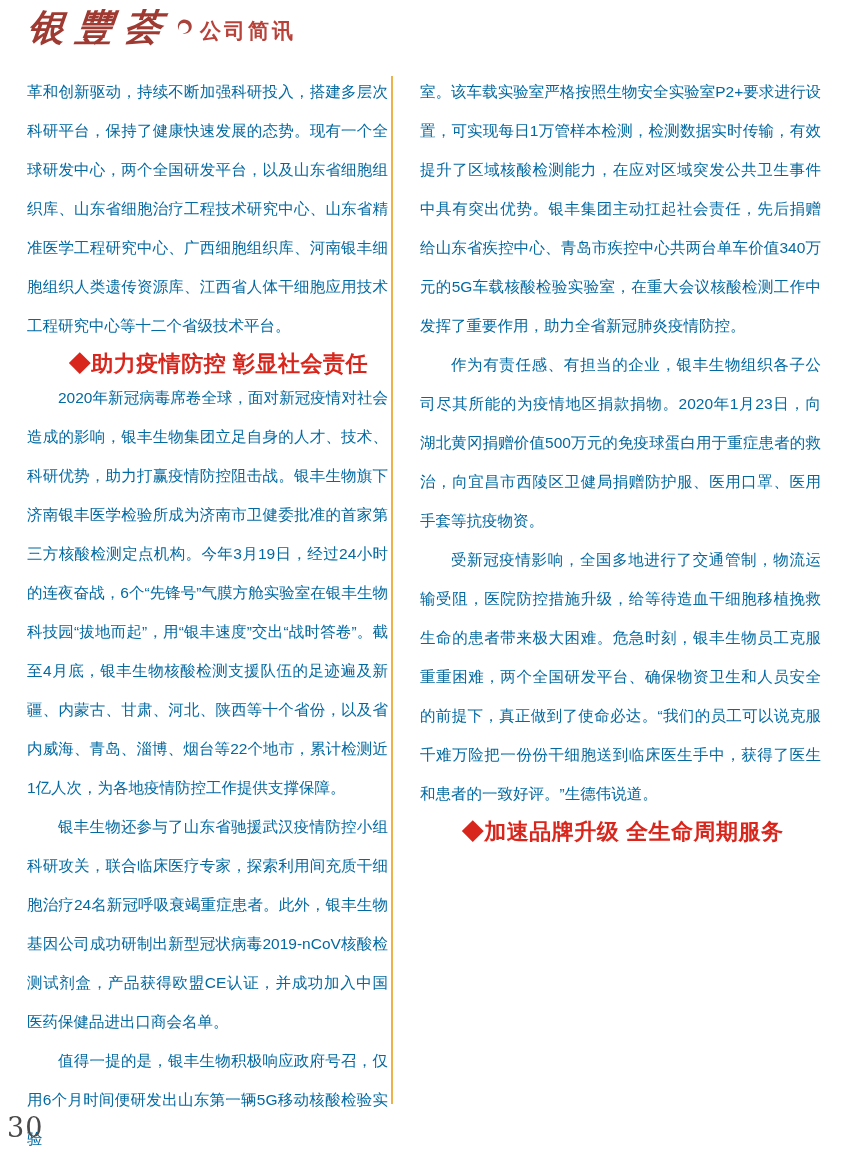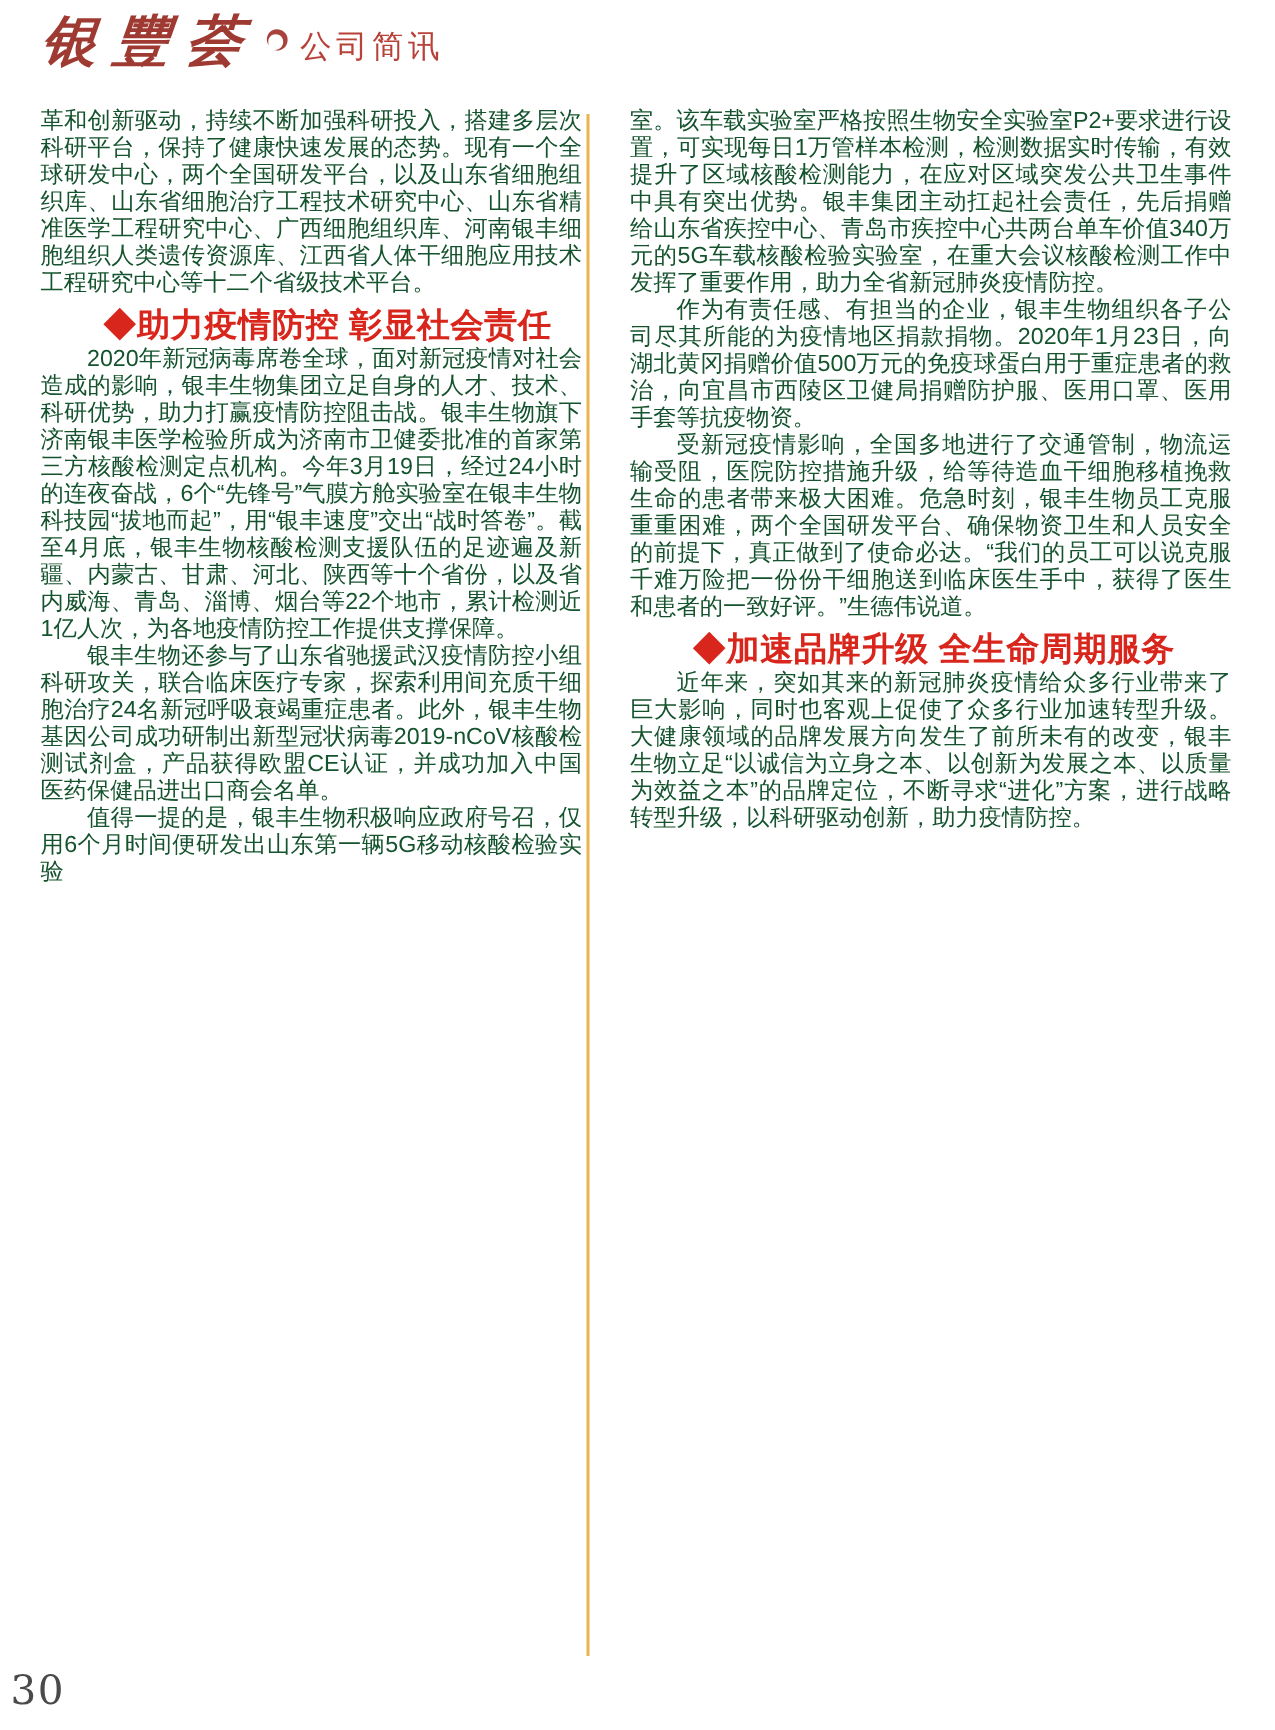--- a/index.html
+++ b/index.html
@@ -9,29 +9,29 @@
   }
   
   .header { position:absolute; top:4px; left:28px; height:52px; display:flex; align-items:flex-start; }
   .brand-logo {
     font-family:"DejaVu Serif", serif; font-style:italic; font-weight:bold;
     font-size:37px; line-height:46px; color:#9e3a32; letter-spacing:11px;
     transform:skewX(-6deg); white-space:nowrap;
   }
   .swirl-wrap { margin:14px 6px 0 2px; }
   .section-title {
-    margin-top:13px; font-size:21px; font-weight:normal; color:#b8423a;
+    margin-top:13px; font-size:21px; font-weight:bold; color:#b8423a;
     letter-spacing:3px; white-space:nowrap;
   }
   
   .col { position:absolute; top:72px; }
   .col-left  { left:27px;  width:361px; }
   .col-right { left:420px; width:401px; }
   .col p {
-    margin:0; font-size:15.5px; line-height:18px; color:#14532d;
+    margin:0; font-size:15.5px; line-height:39px; color:#0369a1;
     text-align:justify; text-indent:2em; word-break:break-all;
   }
   .col p.noindent { text-indent:0; }
   .col h2 {
     margin:7px 0 3px 0; font-size:22px; line-height:23px;
     color:#d9261c; font-weight:bold; text-indent:1.9em; letter-spacing:0.5px;
   }
   .divider {
     position:absolute; left:391px; top:76px; width:2px; height:1028px;
     background:#eeb24c;
@@ -66,18 +66,17 @@
     <p>值得一提的是，银丰生物积极响应政府号召，仅用6个月时间便研发出山东第一辆5G移动核酸检验实验</p>
   </div>
 
   <div class="divider"></div>
 
   <div class="col col-right">
     <p class="noindent">室。该车载实验室严格按照生物安全实验室P2+要求进行设置，可实现每日1万管样本检测，检测数据实时传输，有效提升了区域核酸检测能力，在应对区域突发公共卫生事件中具有突出优势。银丰集团主动扛起社会责任，先后捐赠给山东省疾控中心、青岛市疾控中心共两台单车价值340万元的5G车载核酸检验实验室，在重大会议核酸检测工作中发挥了重要作用，助力全省新冠肺炎疫情防控。</p>
     <p>作为有责任感、有担当的企业，银丰生物组织各子公司尽其所能的为疫情地区捐款捐物。2020年1月23日，向湖北黄冈捐赠价值500万元的免疫球蛋白用于重症患者的救治，向宜昌市西陵区卫健局捐赠防护服、医用口罩、医用手套等抗疫物资。</p>
     <p>受新冠疫情影响，全国多地进行了交通管制，物流运输受阻，医院防控措施升级，给等待造血干细胞移植挽救生命的患者带来极大困难。危急时刻，银丰生物员工克服重重困难，两个全国研发平台、确保物资卫生和人员安全的前提下，真正做到了使命必达。“我们的员工可以说克服千难万险把一份份干细胞送到临床医生手中，获得了医生和患者的一致好评。”生德伟说道。</p>
     <h2>◆加速品牌升级 全生命周期服务</h2>
-    <p>近年来，突如其来的新冠肺炎疫情给众多行业带来了巨大影响，同时也客观上促使了众多行业加速转型升级。大健康领域的品牌发展方向发生了前所未有的改变，银丰生物立足“以诚信为立身之本、以创新为发展之本、以质量为效益之本”的品牌定位，不断寻求“进化”方案，进行战略转型升级，以科研驱动创新，助力疫情防控。</p>
   </div>
 
   <div class="page-number">30</div>
 
 </div>
 
 </body></html>

